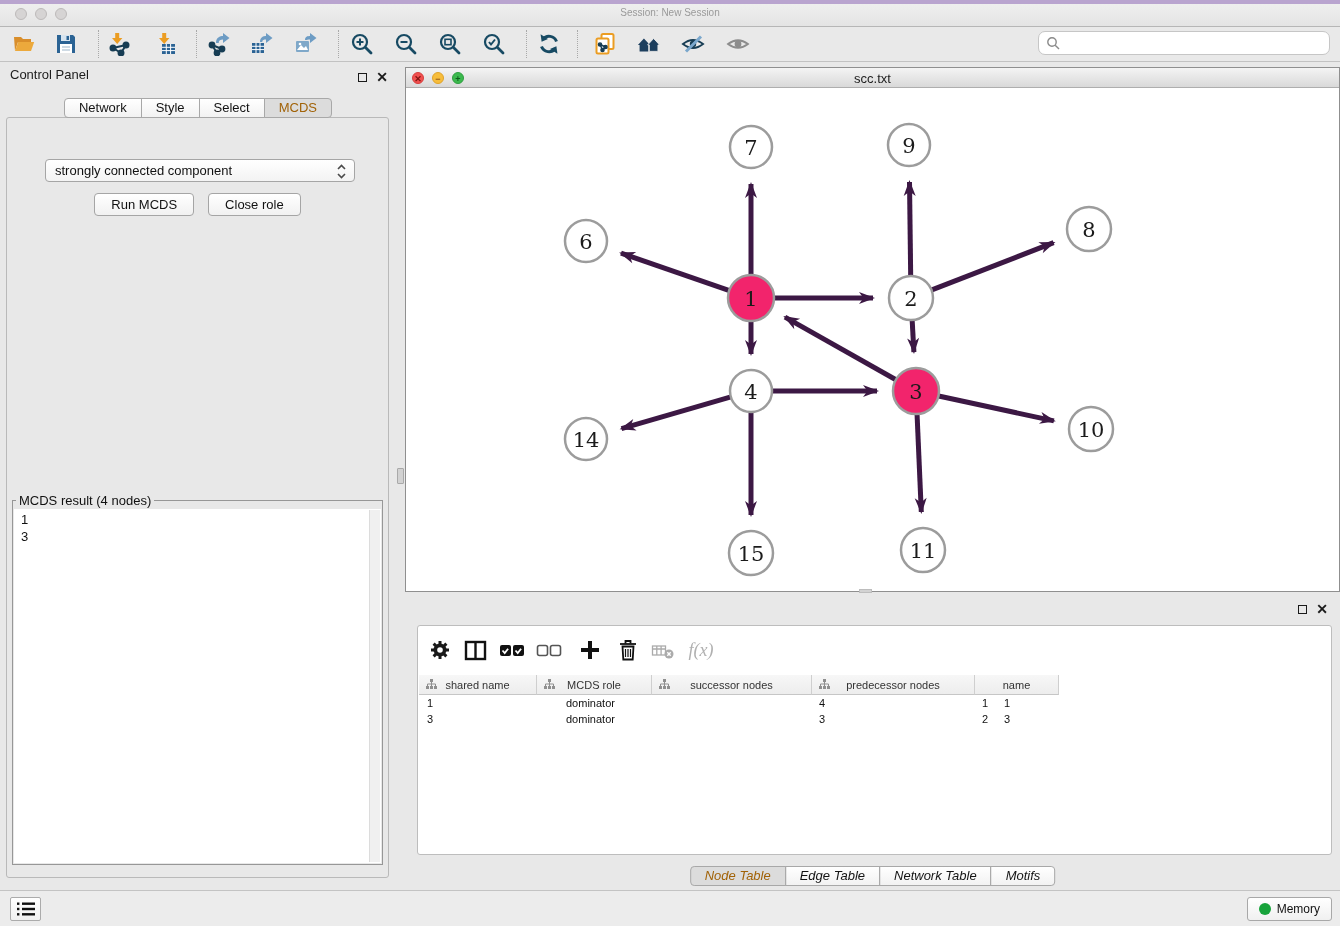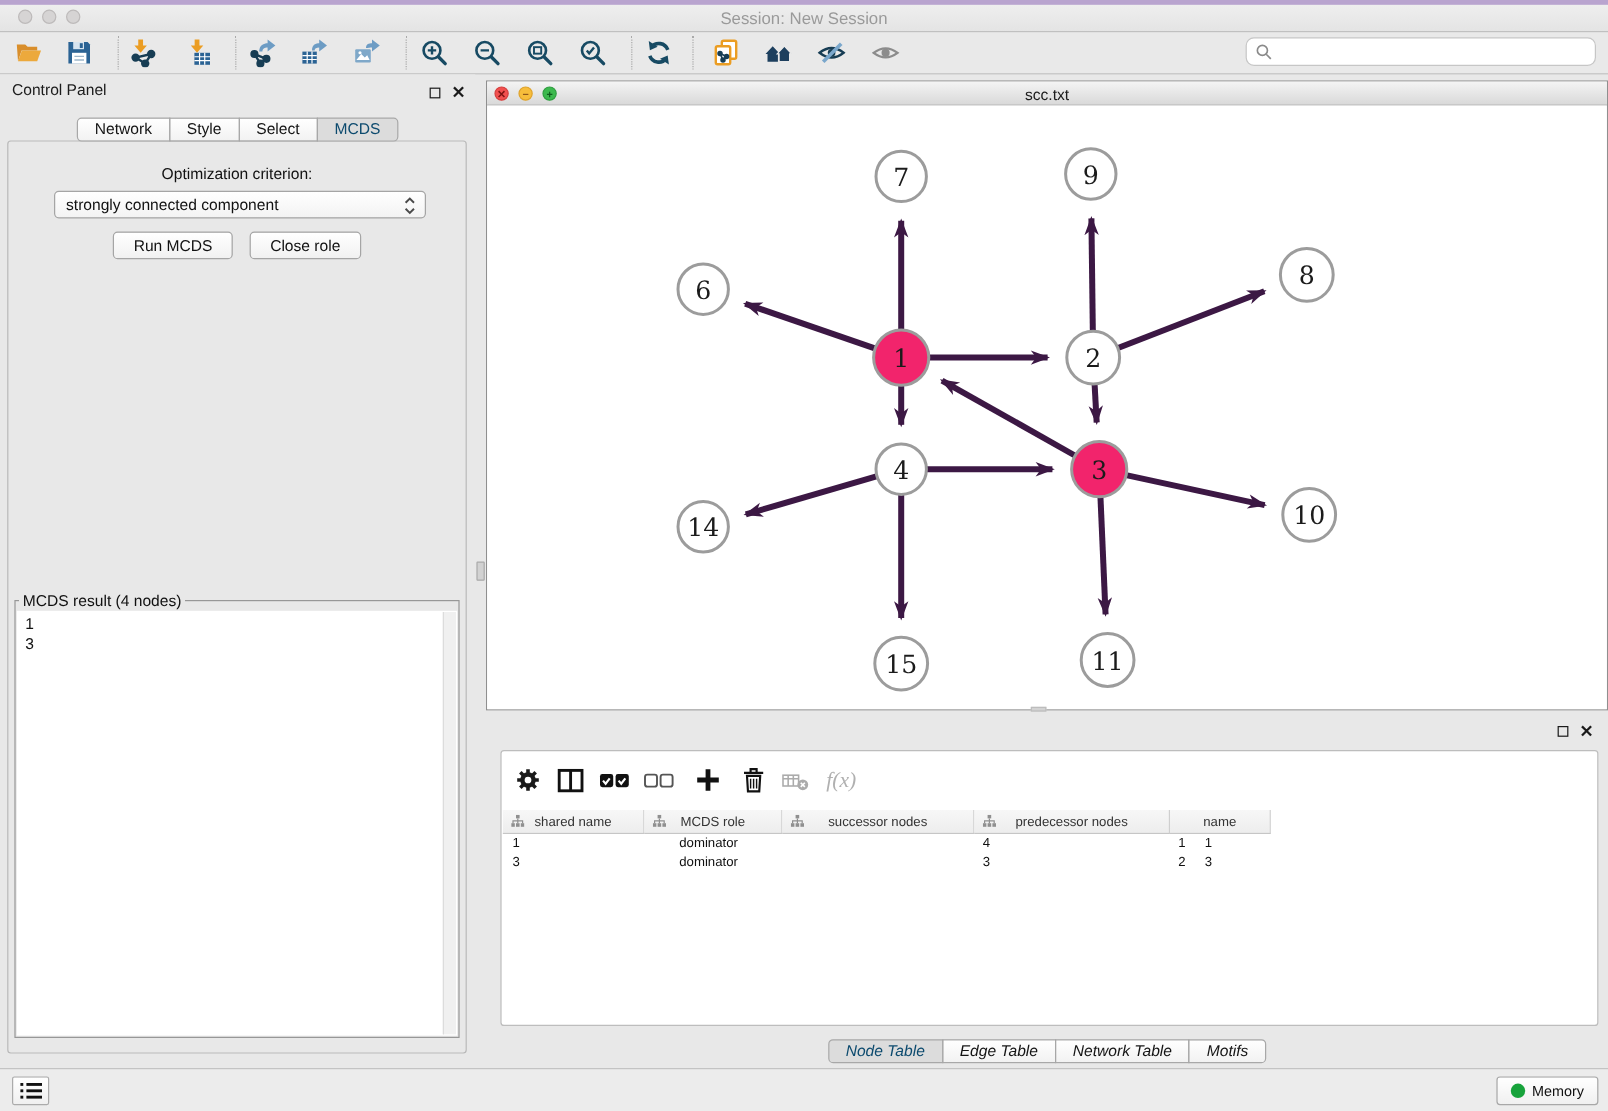--- a/index.html
+++ b/index.html
@@ -7,21 +7,21 @@
     font-family:"Liberation Sans", sans-serif; background:#e8e8e8; }
   .app { position:relative; width:1340px; height:926px; background:#e8e8e8; }
 
   
   .titlebar { position:absolute; top:0; left:0; right:0; height:27px;
     background:linear-gradient(#f0f0f0,#e4e4e4); border-bottom:1px solid #b6b6b6; }
   .titlebar .accent { position:absolute; top:0; left:0; right:0; height:4px; background:#b9a4cf; }
   .tl-group { position:absolute; left:15px; top:8px; display:flex; gap:8px; }
   .tl { width:12px; height:12px; border-radius:50%; background:#d6d4d4; border:1px solid #bdbaba; }
   .title-text { position:absolute; left:0; right:0; top:7px; text-align:center;
-    font-size:14px; color:#9a9a9a; }
+    font-size:10px; color:#9a9a9a; }
 
   
   .toolbar { position:absolute; top:27px; left:0; right:0; height:35px;
     background:#e9e9e9; border-bottom:1px solid #c2c2c2; }
   .tbi { position:absolute; top:3px; width:28px; height:28px; border:none; background:transparent;
     display:flex; align-items:center; justify-content:center; cursor:default; }
   .tbi svg { width:24px; height:24px; }
   .tb-sep { position:absolute; top:3px; height:28px; width:0;
     border-left:1px dotted #a9a9a9; }
   .searchbox { position:absolute; right:10px; top:4px; width:292px; height:24px;
@@ -34,21 +34,21 @@
   .panel-header { position:absolute; top:5px; left:10px; right:8px; height:18px;
     font-size:13px; color:#1c1c1c; }
   .panel-header-icons { position:absolute; right:0; top:10px; display:flex; gap:9px; align-items:center; }
   .float-icon { width:9px; height:9px; border:1.5px solid #1a1a1a; display:inline-block; }
   .close-icon { font-size:14px; font-weight:bold; color:#1a1a1a; line-height:10px; }
   .cp-tabs { position:absolute; top:36px; left:0; right:0; display:flex; justify-content:center; z-index:2; }
   .cp-tab, .tp-tab { height:20px; line-height:18px; padding:0 14px; font-size:13px; color:#141414;
     background:linear-gradient(#ffffff,#f2f2f2); border:1px solid #a8a8a8; margin-left:-1px; }
   .cp-tab:first-child, .tp-tab:first-child { border-radius:4px 0 0 4px; margin-left:0; }
   .cp-tab:last-child, .tp-tab:last-child { border-radius:0 4px 4px 0; }
-  .cp-tab.disabled, .tp-tab.disabled { background:#dcdcdc; color:#0c4a6e; }
+  .cp-tab.disabled, .tp-tab.disabled { background:#dcdcdc; color:#a16207; }
   .cp-content { position:absolute; top:55px; left:6px; right:7px; bottom:12px;
     border:1px solid #b9b9b9; border-radius:3px; background:#e8e8e8; }
   .opt-label { position:absolute; top:19px; left:0; right:0; text-align:center; font-size:13px; color:#111; }
   .criterion-select { position:absolute; top:41px; left:38px; width:310px; height:23px;
     background:linear-gradient(#ffffff,#f3f3f3); border:1px solid #a5a5a5; border-radius:4px;
     display:flex; align-items:center; padding:0 22px 0 9px; font-size:13px; color:#111; }
   .select-stepper { position:absolute; right:7px; top:3px; }
   .cp-buttons { position:absolute; top:75px; left:0; right:0; display:flex; justify-content:center; gap:14px; }
   .btn { height:23px; padding:0 16px; background:linear-gradient(#ffffff,#f1f1f1);
     border:1px solid #a5a5a5; border-radius:4px; font-size:13px; color:#111;
@@ -274,21 +274,20 @@
       <span class="float-icon"></span>
       <span class="close-icon">✕</span>
     </div>
     <div class="cp-tabs">
         <div class="cp-tab">Network</div>
         <div class="cp-tab">Style</div>
         <div class="cp-tab">Select</div>
         <div class="cp-tab active disabled">MCDS</div>
       </div>
     <div class="cp-content">
-      <div class="opt-label">Optimization criterion:</div>
       <div class="criterion-select">
         <span>strongly connected component</span>
         <svg class="select-stepper" width="11" height="17" viewBox="0 0 11 17">
           <path d="M2 6 L5.5 2.5 L9 6" fill="none" stroke="#4a4a4a" stroke-width="1.6"></path>
           <path d="M2 11 L5.5 14.5 L9 11" fill="none" stroke="#4a4a4a" stroke-width="1.6"></path>
         </svg>
       </div>
       <div class="cp-buttons">
         <button class="btn">Run MCDS</button>
         <button class="btn">Close role</button>

